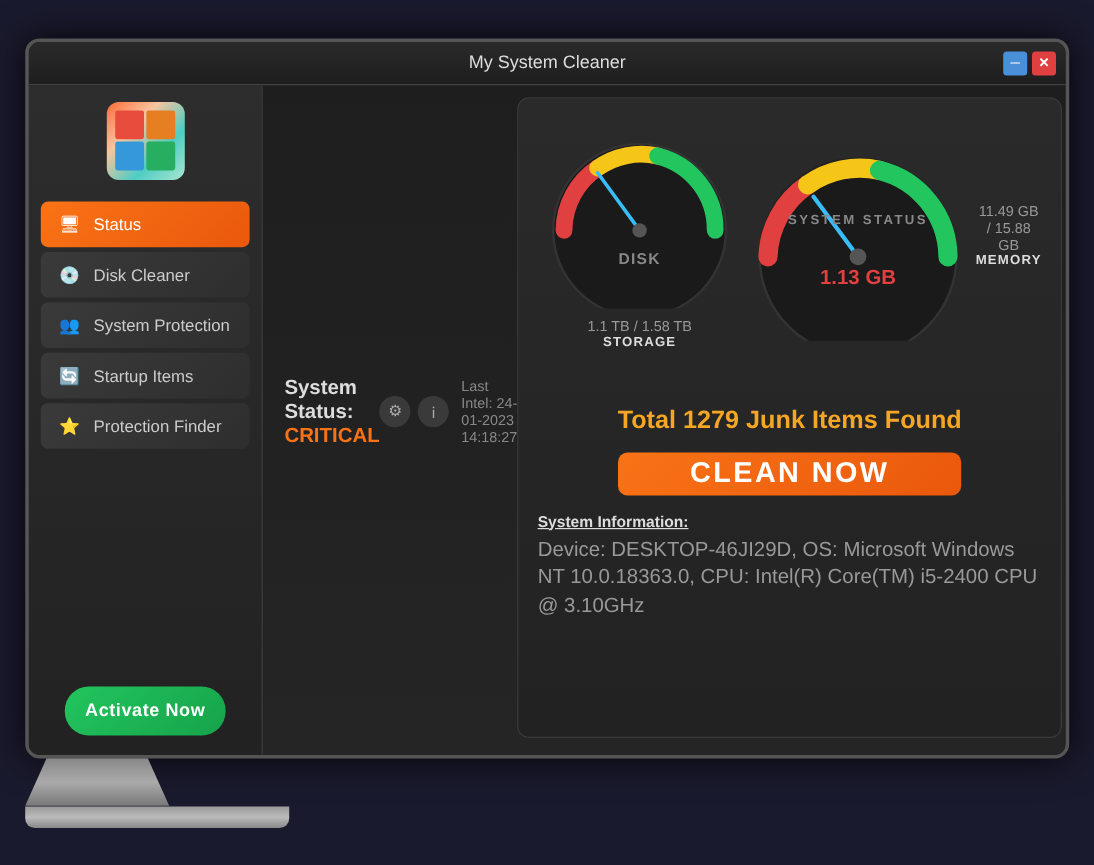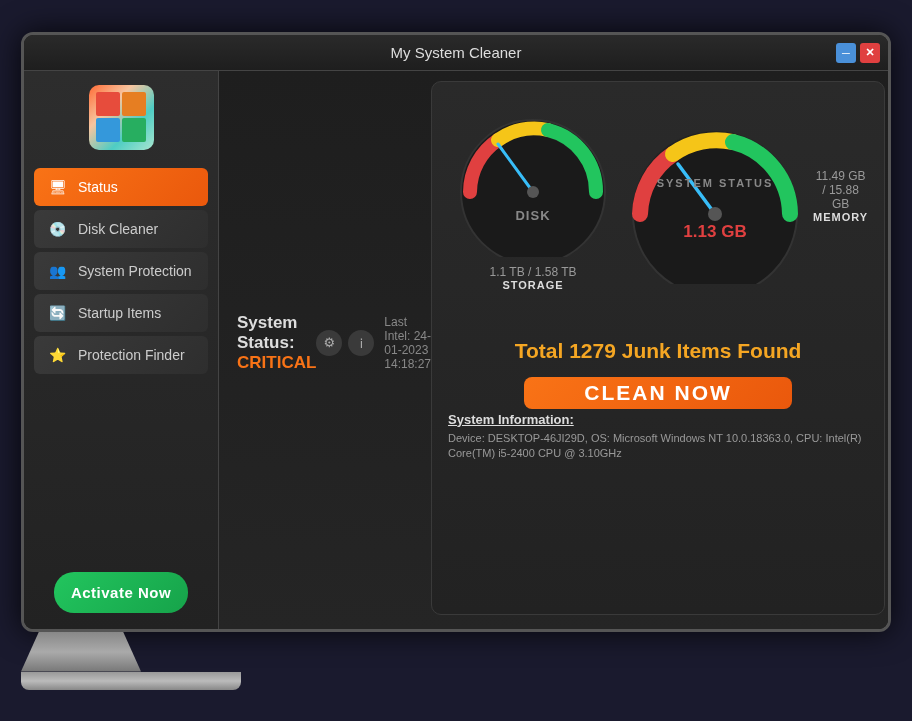--- a/index.html
+++ b/index.html
@@ -302,45 +302,45 @@
       text-align: center;
       margin-bottom: 14px;
       margin-top: 32px;
     }
 
     .clean-now-btn {
       background: linear-gradient(135deg, #f97316, #ea580c);
       border: none;
       border-radius: 8px;
       color: white;
-      font-size: 21px;
+      font-size: 24px;
       font-weight: bold;
       padding: 4px 60px;
       cursor: pointer;
       letter-spacing: 2px;
-      margin-bottom: 3px;
+      margin-bottom: 14px;
     }
 
     .system-info {
       width: 100%;
       color: #ccc;
       font-size: 12px;
     }
 
     .system-info-title {
       font-size: 13px;
       font-weight: bold;
       text-decoration: underline;
       margin-bottom: 4px;
       color: #ddd;
     }
 
     .system-info-text {
       color: #999;
-      font-size: 11px;
+      font-size: 17px;
       line-height: 1.4;
     }
   </style>
 </head>
 <body>
 
 <div class="monitor-wrapper">
   <div class="monitor-screen">
 
     <div class="title-bar">

